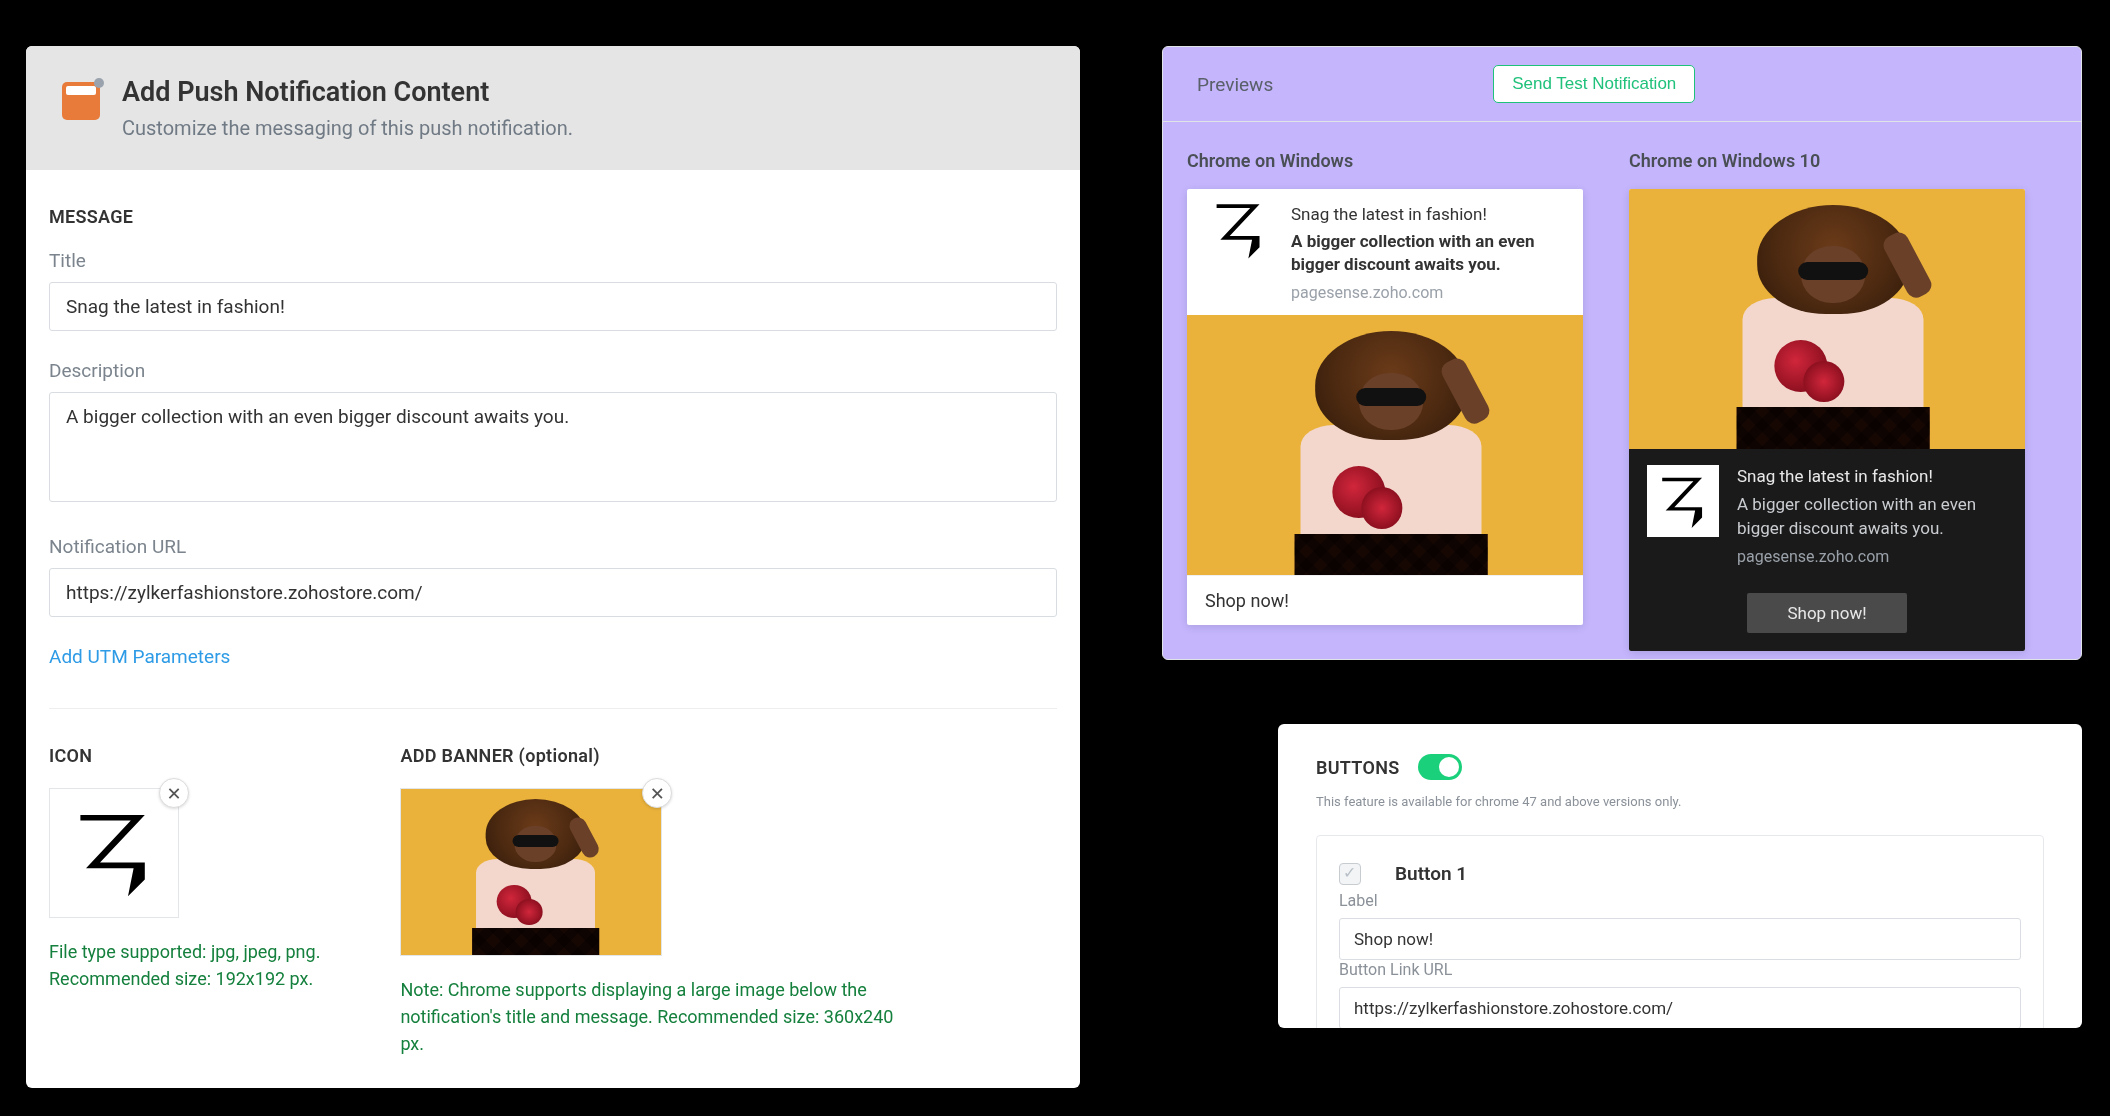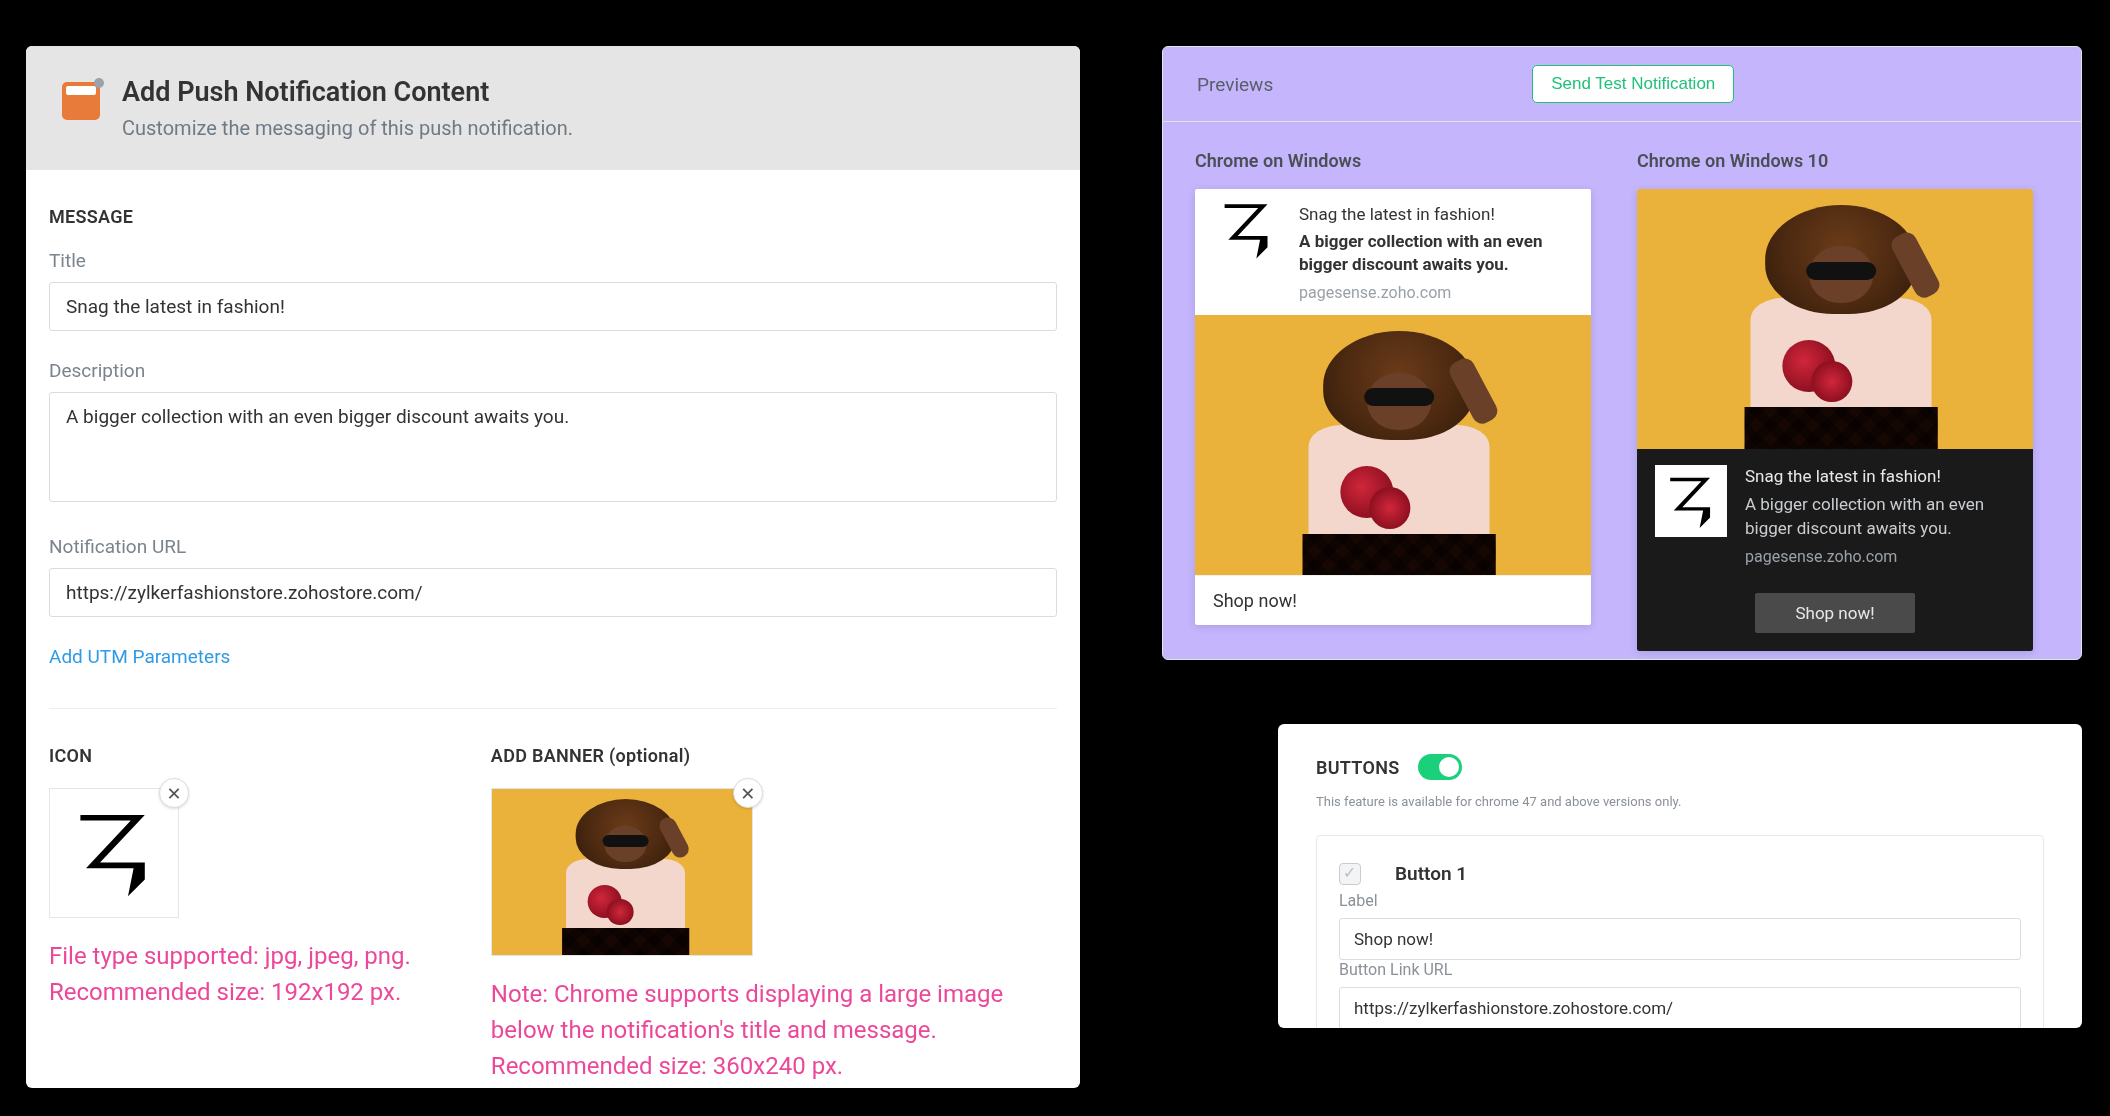--- a/index.html
+++ b/index.html
@@ -84,42 +84,41 @@
     position: relative; overflow: hidden;
   }
   .close-badge {
     position: absolute; right: -10px; top: -10px;
     width: 30px; height: 30px; border-radius: 50%;
     background: #fff; border: 1px solid #ddd;
     display: flex; align-items: center; justify-content: center;
     font-size: 18px; color: #555; cursor: pointer;
     box-shadow: 0 1px 3px rgba(0,0,0,.15);
   }
-  .hint { font-size: 24px; color: #ec4899; line-height: 1.5; max-width: 520px; }
+  .hint { font-size: 18px; color: #15803d; line-height: 1.5; max-width: 520px; }
 
   
   #previews {
     left: 1162px; top: 46px; width: 920px; height: 614px;
     background: #c4b5fd;
     border: 1px solid #e1e4e7;
   }
   .pv-header {
     display: flex; align-items: center; gap: 220px;
     padding: 18px 34px;
     border-bottom: 1px solid #e1e4e7;
   }
   .pv-title { font-size: 19px; color: #5a6069; }
   .btn-outline {
     border: 1px solid #1fc17b; color: #1fc17b; background: #fff;
     font-size: 17px; padding: 8px 18px; border-radius: 5px;
     cursor: pointer;
-    margin-left: 39px;
   }
   .pv-body {
-    padding: 28px 32px;
+    padding: 28px 24px;
     display: flex; gap: 46px;
   }
   .pv-col { flex: 0 0 396px; }
   .pv-col-title { font-size: 18px; color: #4a4f55; font-weight: 600; margin-bottom: 18px; }
   .card-lite {
     background: #fff; border-radius: 2px;
     box-shadow: 0 2px 8px rgba(0,0,0,.12);
     overflow: hidden;
   }
   .card-head {

